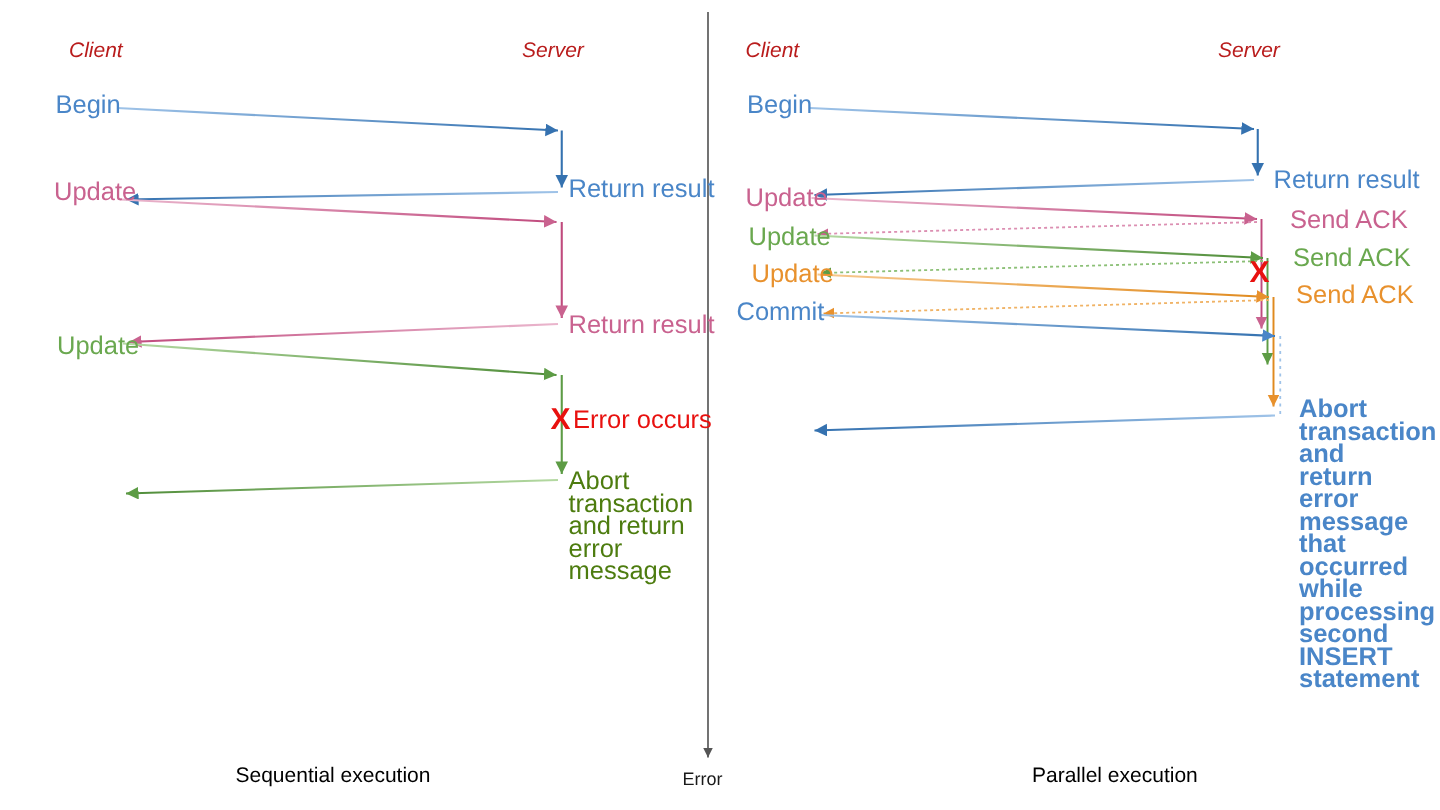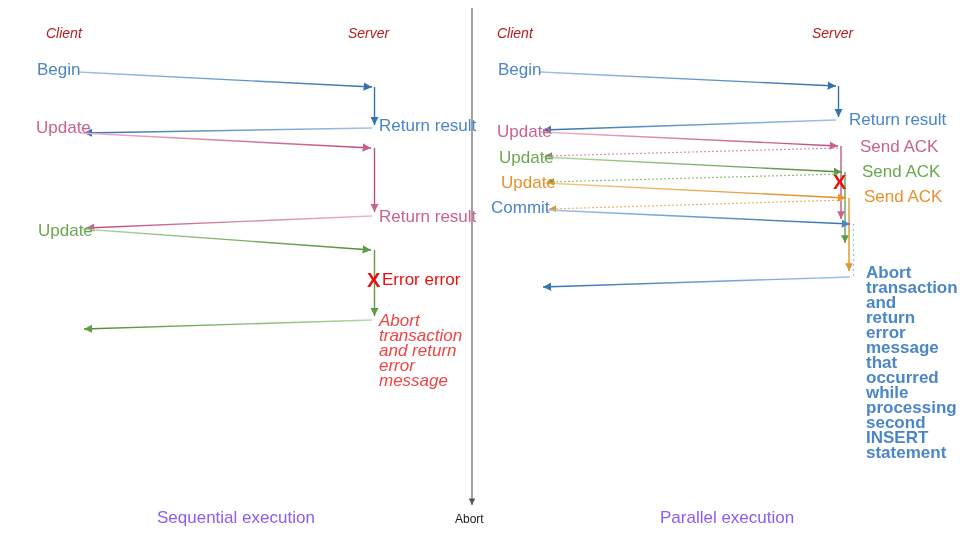--- a/index.html
+++ b/index.html
@@ -20,22 +20,22 @@
   }
   .msg-label{
     position:absolute;
     font-size:17px;
     white-space:nowrap;
     line-height:14px;
   }
   .msg-label.wrap{white-space:normal;line-height:15px;}
   .panel-caption{
     position:absolute;
-    font-size:17px;
-    color:#8b5cf6;
+    font-size:14px;
+    color:#000000;
     white-space:nowrap;
   }
   .time-label{
     position:absolute;
     font-size:12px;
     color:#1a1a1a;
     white-space:nowrap;
   }
   .xmark{
     position:absolute;
@@ -166,39 +166,39 @@
 <div class="lane-title" style="left:348px;top:25px;">Server</div>
 
 <div class="msg-label" style="left:37px;top:63px;color:#4a86c8;">Begin</div>
 <div class="msg-label" style="left:36px;top:121px;color:#c9628f;">Update</div>
 <div class="msg-label" style="left:38px;top:224px;color:#6aa84f;">Update</div>
 
 <div class="msg-label" style="left:379px;top:119px;color:#4a86c8;">Return result</div>
 <div class="msg-label" style="left:379px;top:210px;color:#c9628f;">Return result</div>
 
 <div class="xmark" style="left:367px;top:270px;">X</div>
-<div class="msg-label" style="left:382px;top:273px;color:#e8110f;">Error error</div>
-
-<div class="msg-label wrap" style="left:379px;top:313px;width:84px;color:#ef4444;font-style:italic;">Abort transaction and return error message</div>
+<div class="msg-label" style="left:382px;top:273px;color:#e8110f;">Error occurs</div>
+
+<div class="msg-label wrap" style="left:379px;top:313px;width:84px;color:#4d7c0f;">Abort transaction and return error message</div>
 
 <div class="panel-caption" style="left:157px;top:508px;">Sequential execution</div>
 
-<div class="time-label" style="left:455px;top:512px;">Abort</div>
+<div class="time-label" style="left:455px;top:512px;">Error</div>
 
 <div class="lane-title" style="left:497px;top:25px;">Client</div>
 <div class="lane-title" style="left:812px;top:25px;">Server</div>
 
 <div class="msg-label" style="left:498px;top:63px;color:#4a86c8;">Begin</div>
 <div class="msg-label" style="left:497px;top:125px;color:#c9628f;">Update</div>
 <div class="msg-label" style="left:499px;top:151px;color:#6aa84f;">Update</div>
 <div class="msg-label" style="left:501px;top:176px;color:#e8912d;">Update</div>
 <div class="msg-label" style="left:491px;top:201px;color:#4a86c8;">Commit</div>
 
 <div class="msg-label" style="left:849px;top:113px;color:#4a86c8;">Return result</div>
 <div class="msg-label" style="left:860px;top:140px;color:#c9628f;">Send ACK</div>
 <div class="msg-label" style="left:862px;top:165px;color:#6aa84f;">Send ACK</div>
 <div class="msg-label" style="left:864px;top:190px;color:#e8912d;">Send ACK</div>
 
 <div class="xmark" style="left:833px;top:172px;">X</div>
 
 <div class="msg-label wrap" style="left:866px;top:265px;width:68px;color:#4a86c8;font-weight:bold;">Abort transaction and return error message that occurred while processing second INSERT statement</div>
 
-<div class="panel-caption" style="left:660px;top:508px;text-align:right;">Parallel execution</div>
+<div class="panel-caption" style="left:688px;top:508px;text-align:right;">Parallel execution</div>
 
 </body></html>

